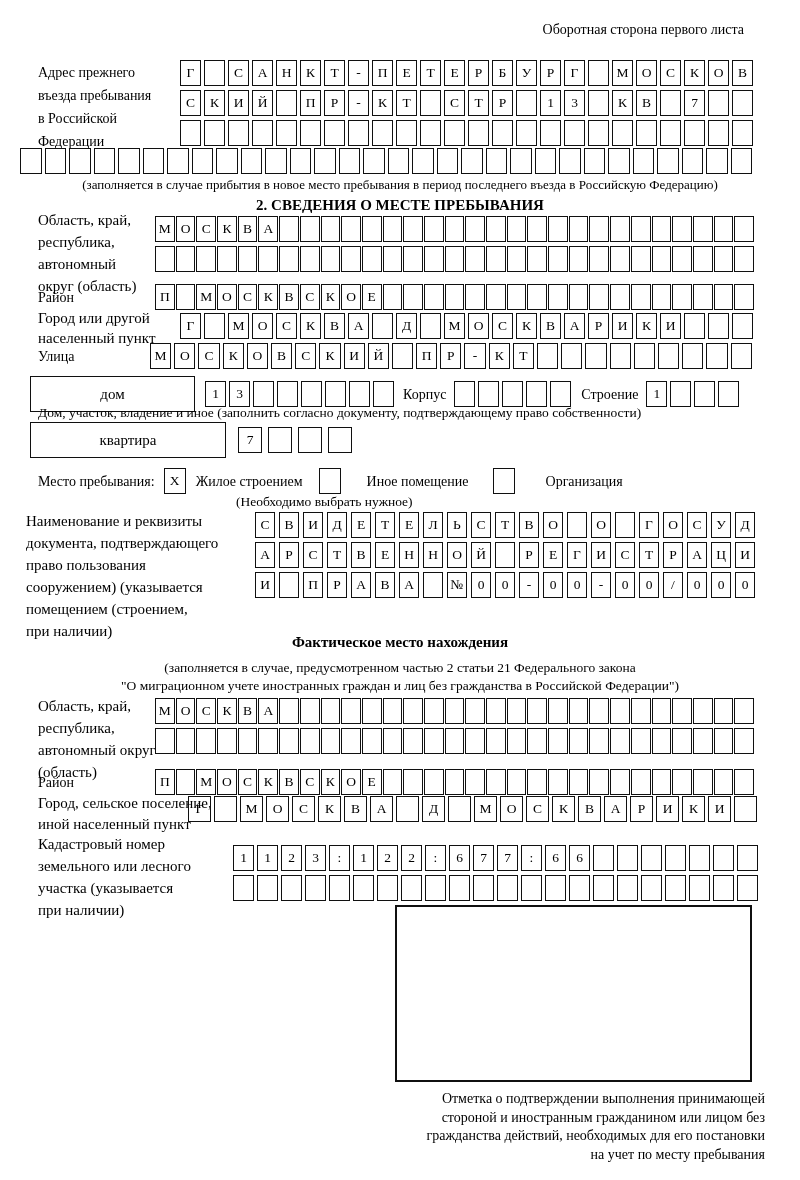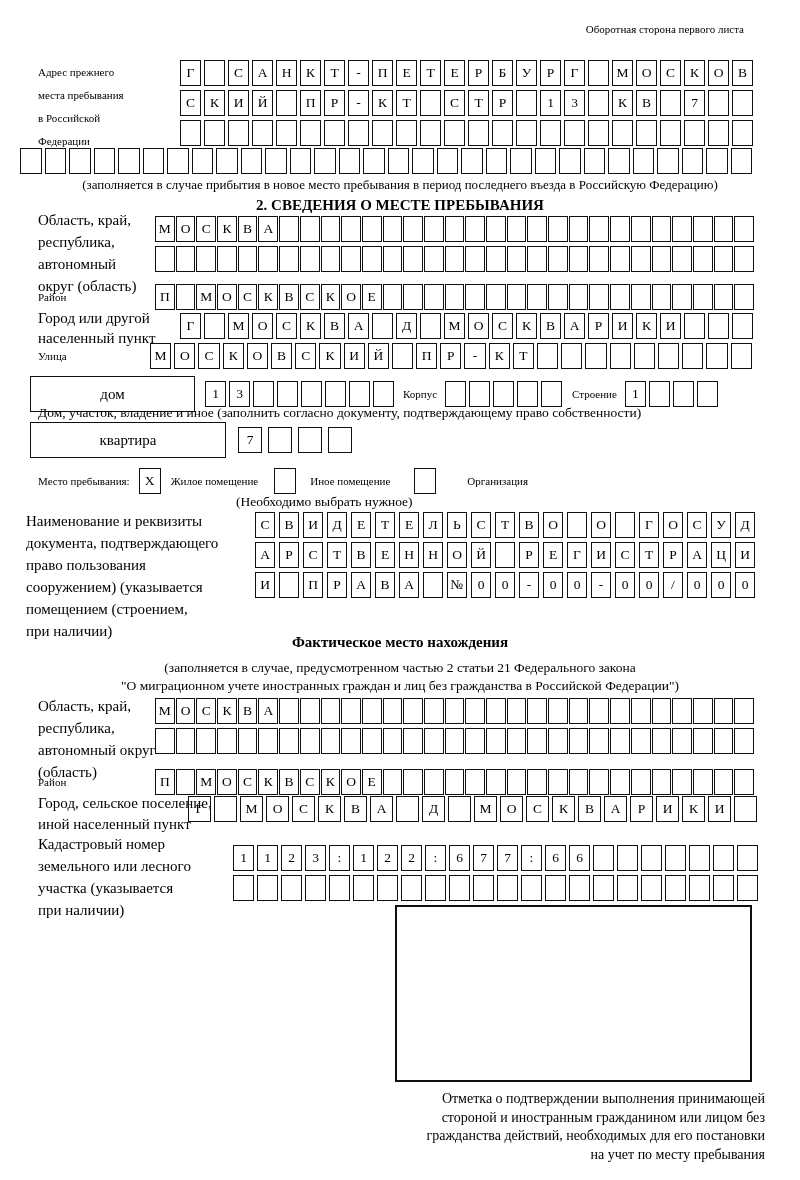--- a/index.html
+++ b/index.html
@@ -1,21 +1,21 @@
 <!DOCTYPE html>
 <html><head>
 <meta charset="utf-8">
 <style>
   html,body{margin:0;padding:0;background:#fff;}
   .page{
     position:relative;width:800px;height:1180px;background:#fff;color:#000;
     font-family:"Liberation Serif","DejaVu Serif",serif;overflow:hidden;
   }
   .abs{position:absolute;}
-  .lbl{font-size:11px;line-height:23px;}
+  .lbl{font-size:14px;line-height:23px;}
   .lbl-tight{font-size:15px;line-height:22px;}
   .caption{font-size:13px;line-height:17px;}
   .title{font-size:15px;font-weight:bold;}
   .cellrow{display:flex;gap:var(--gap,3px);margin-bottom:4px;}
   .cell{
     display:inline-flex;align-items:center;justify-content:center;flex:0 0 auto;
     width:var(--cw,21px);height:26px;border:1.6px solid #101010;box-sizing:border-box;
     font-size:13.5px;font-family:"Liberation Serif","DejaVu Serif",serif;
   }
   .labelbox{
@@ -29,21 +29,21 @@
 </style>
 </head>
 <body>
 
 <div class="page">
 
   <div class="abs lbl" style="top:18px;right:56px;">Оборотная сторона первого листа</div>
 
   <div class="abs lbl" style="top:61px;left:38px;width:145px;">
     <div>Адрес прежнего</div>
-    <div>места пребывания</div>
+    <div>въезда пребывания</div>
     <div>в Российской</div>
     <div>Федерации</div>
   </div>
   <div class="abs" style="top:60px;left:180px;">
     <div class="cellrow" style="--cw:21px;--gap:3px">
         <span class="cell">Г</span>
         <span class="cell"></span>
         <span class="cell">С</span>
         <span class="cell">А</span>
         <span class="cell">Н</span>
@@ -356,23 +356,23 @@
         <span class="cell">7</span>
         <span class="cell"></span>
         <span class="cell"></span>
         <span class="cell"></span>
       </div>
   </div>
 
   <div class="abs flexrow" style="top:468px;left:38px;">
     <div class="lbl">Место пребывания:</div>
     <span class="cell cb" style="margin-left:9px;">X</span>
-    <div class="lbl" style="margin-left:10px;">Жилое помещение</div>
+    <div class="lbl" style="margin-left:10px;">Жилое строением</div>
     <span class="cell cb" style="margin-left:16px;"></span>
-    <div class="lbl" style="margin-left:14px;">Иное помещение</div>
+    <div class="lbl" style="margin-left:26px;">Иное помещение</div>
     <span class="cell cb" style="margin-left:24px;"></span>
     <div class="lbl" style="margin-left:31px;">Организация</div>
   </div>
   <div class="abs caption" style="top:493px;left:236px;font-size:13.5px;">(Необходимо выбрать нужное)</div>
 
   <div class="abs" style="top:510px;left:26px;width:215px;font-size:15px;line-height:22px;">
     <div>Наименование и реквизиты</div>
     <div>документа, подтверждающего</div>
     <div>право пользования</div>
     <div>сооружением) (указывается</div>

